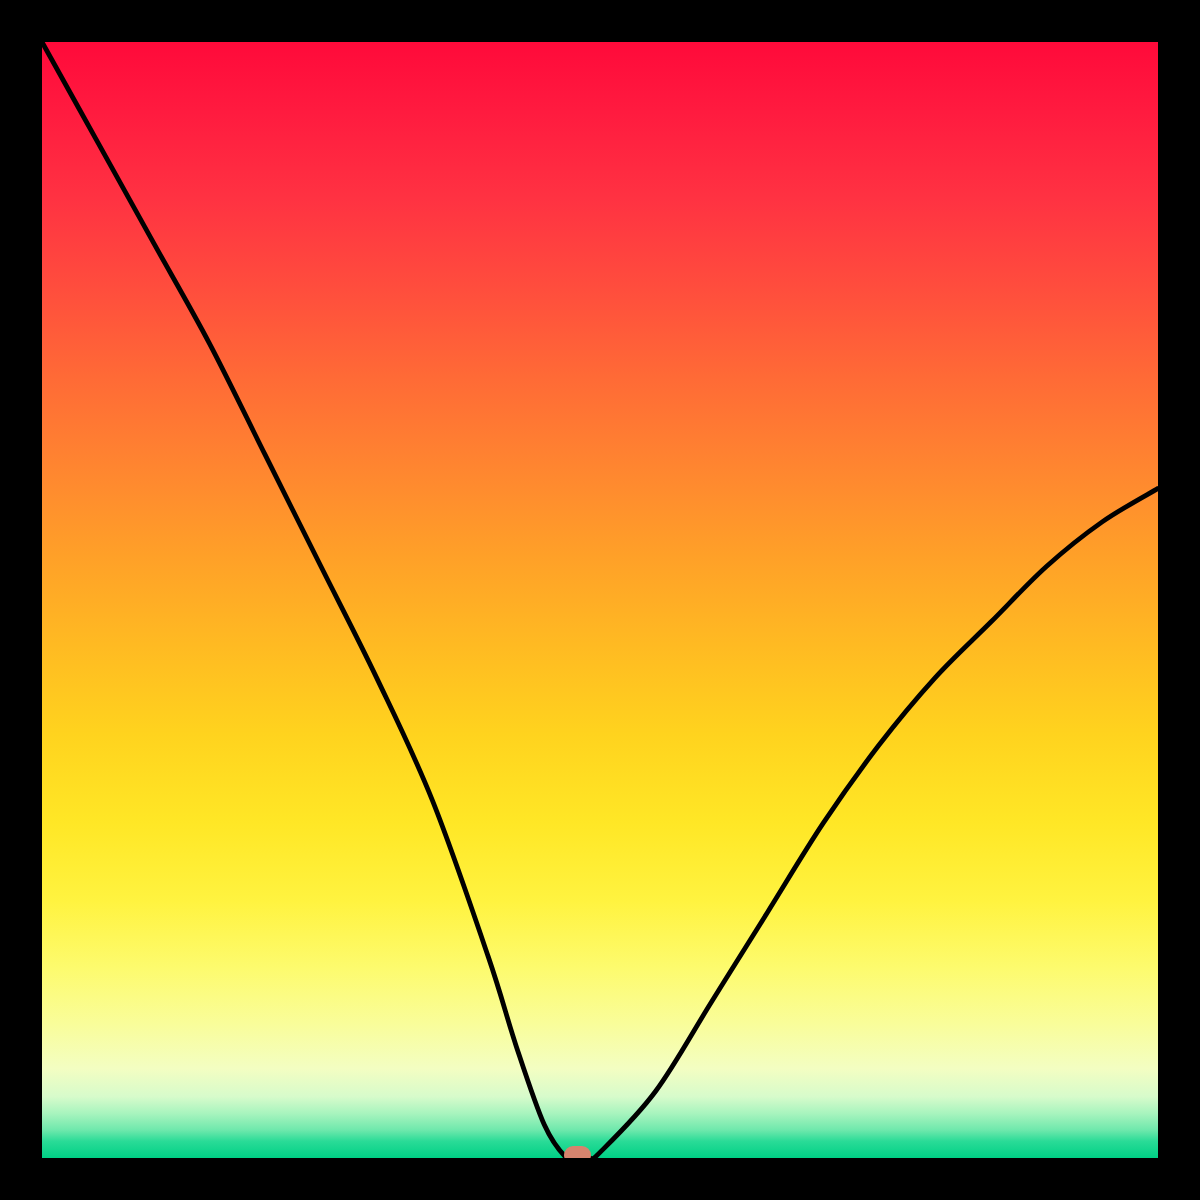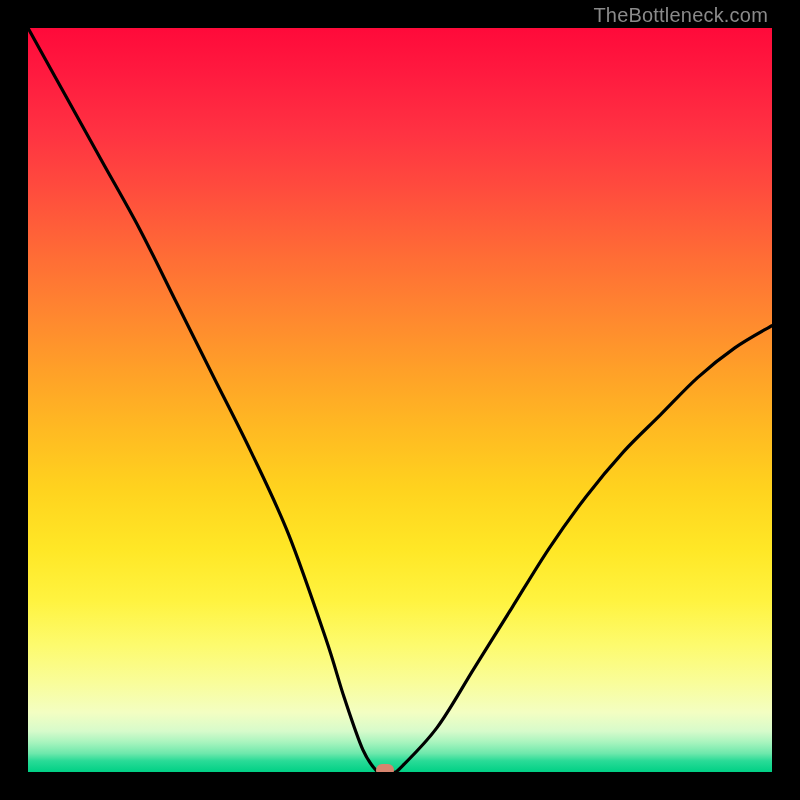--- a/index.html
+++ b/index.html
@@ -76,21 +76,20 @@
     width: 18px;
     height: 12px;
     background: #d6846e;
     border-radius: 6px;
   }
 </style>
 </head>
 <body>
 
 <div class="frame">
-  <div class="watermark">TheBottleneck.com</div>
 
   <div class="plot-area">
     <div class="gradient-bg"></div>
 
     <svg class="curve" viewBox="0 0 744 744" preserveAspectRatio="none">
       <path id="curve-path" fill="none" stroke="#000" stroke-width="3.2" stroke-linecap="round" stroke-linejoin="round" d="M 0.00 0.00 C 6.20 11.16, 24.80 44.64, 37.20 66.96 C 49.60 89.28, 62.00 111.60, 74.40 133.92 C 86.80 156.24, 99.20 177.32, 111.60 200.88 C 124.00 224.44, 136.40 250.48, 148.80 275.28 C 161.20 300.08, 173.60 324.88, 186.00 349.68 C 198.40 374.48, 210.80 398.04, 223.20 424.08 C 235.60 450.12, 248.00 474.92, 260.40 505.92 C 272.80 536.92, 288.30 582.80, 297.60 610.08 C 306.90 637.36, 310.00 651.00, 316.20 669.60 C 322.40 688.20, 329.22 709.28, 334.80 721.68 C 340.38 734.08, 345.96 740.28, 349.68 744.00 C 353.40 747.72, 354.64 744.00, 357.12 744.00 C 359.60 744.00, 362.08 744.62, 364.56 744.00 C 367.04 743.38, 364.56 747.72, 372.00 740.28 C 379.44 732.84, 396.80 716.10, 409.20 699.36 C 421.60 682.62, 434.00 659.68, 446.40 639.84 C 458.80 620.00, 471.20 600.16, 483.60 580.32 C 496.00 560.48, 508.40 539.40, 520.80 520.80 C 533.20 502.20, 545.60 484.84, 558.00 468.72 C 570.40 452.60, 582.80 437.72, 595.20 424.08 C 607.60 410.44, 620.00 399.28, 632.40 386.88 C 644.80 374.48, 657.20 360.84, 669.60 349.68 C 682.00 338.52, 694.40 328.60, 706.80 319.92 C 719.20 311.24, 737.80 301.32, 744.00 297.60"></path>
     </svg>
 
     <div class="marker" id="optimal-marker" style="left: 348.12px; top: 736px;"></div>
   </div>

